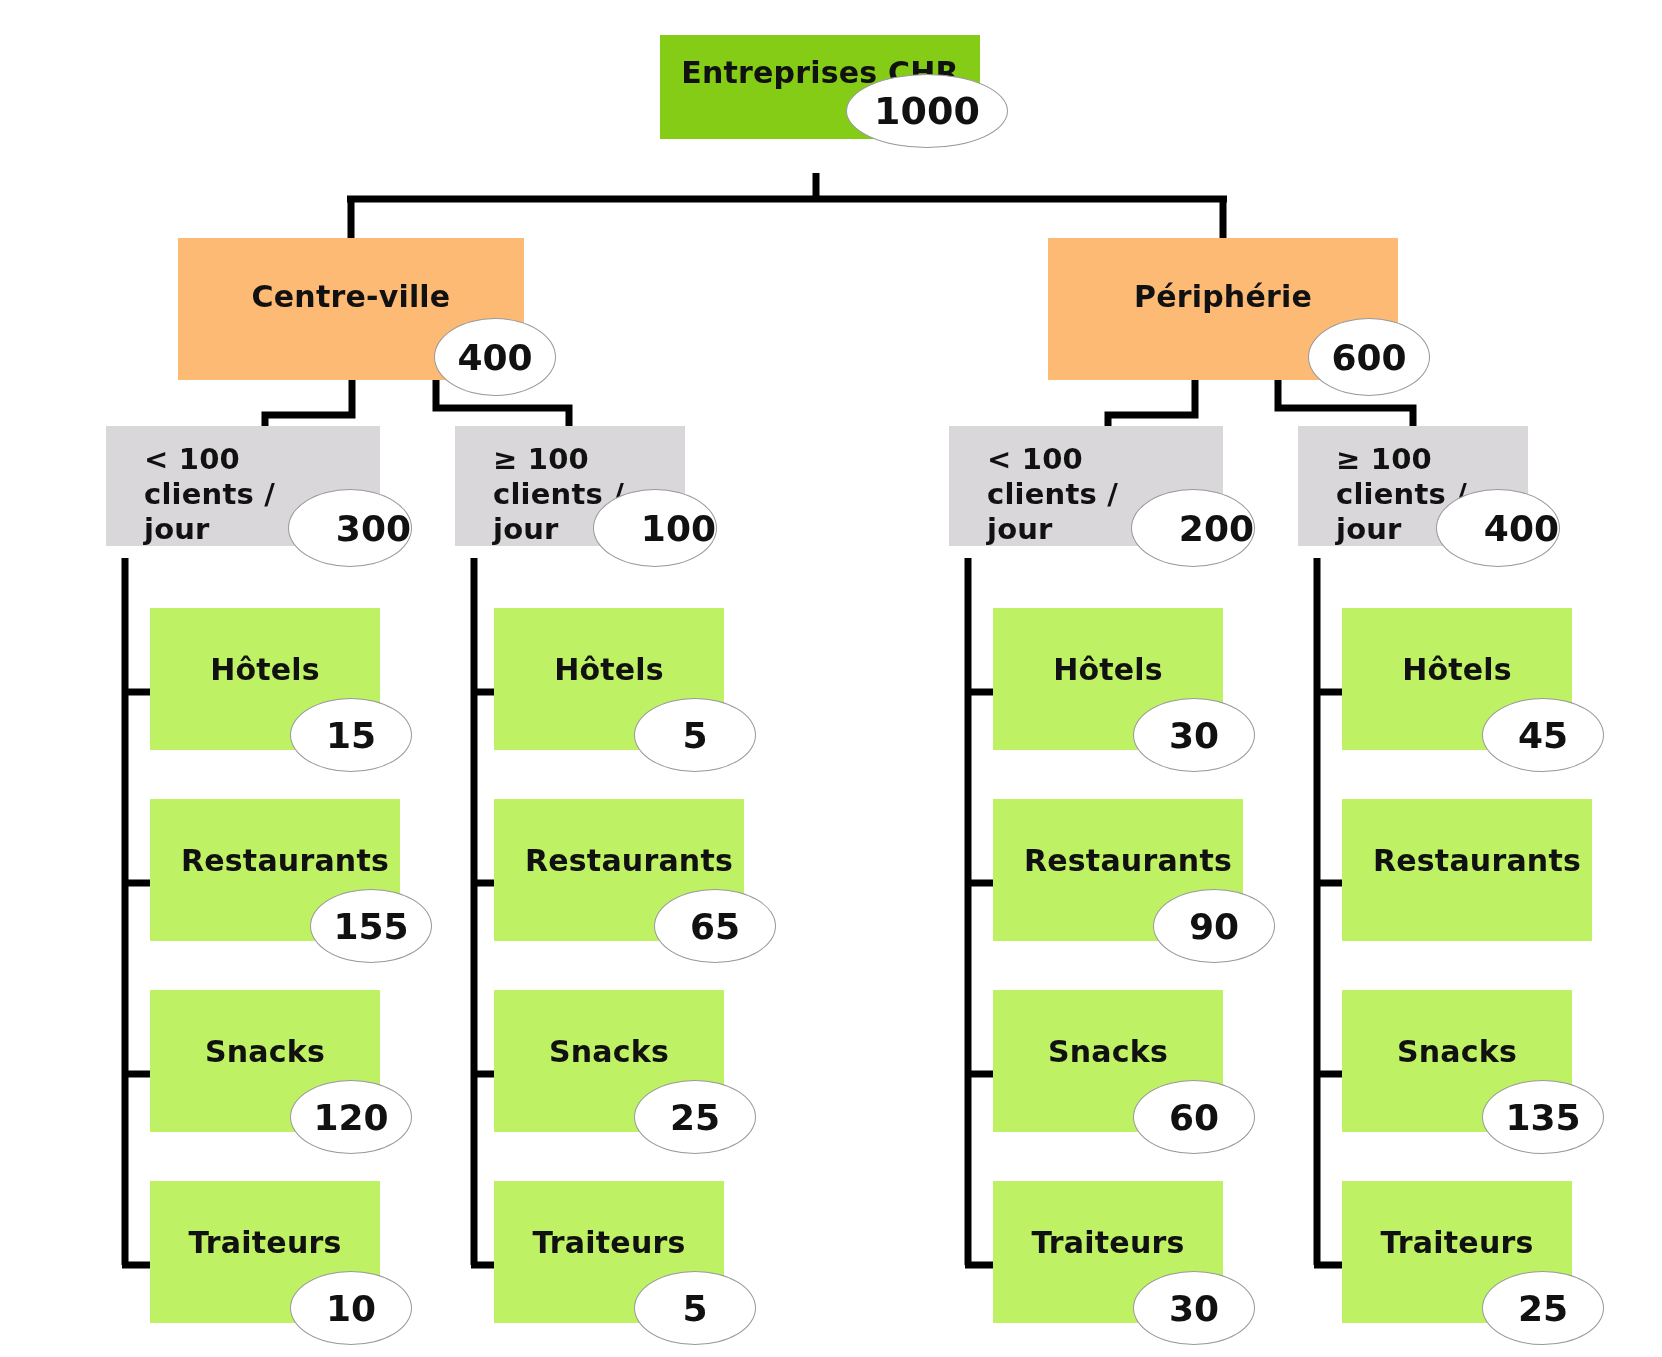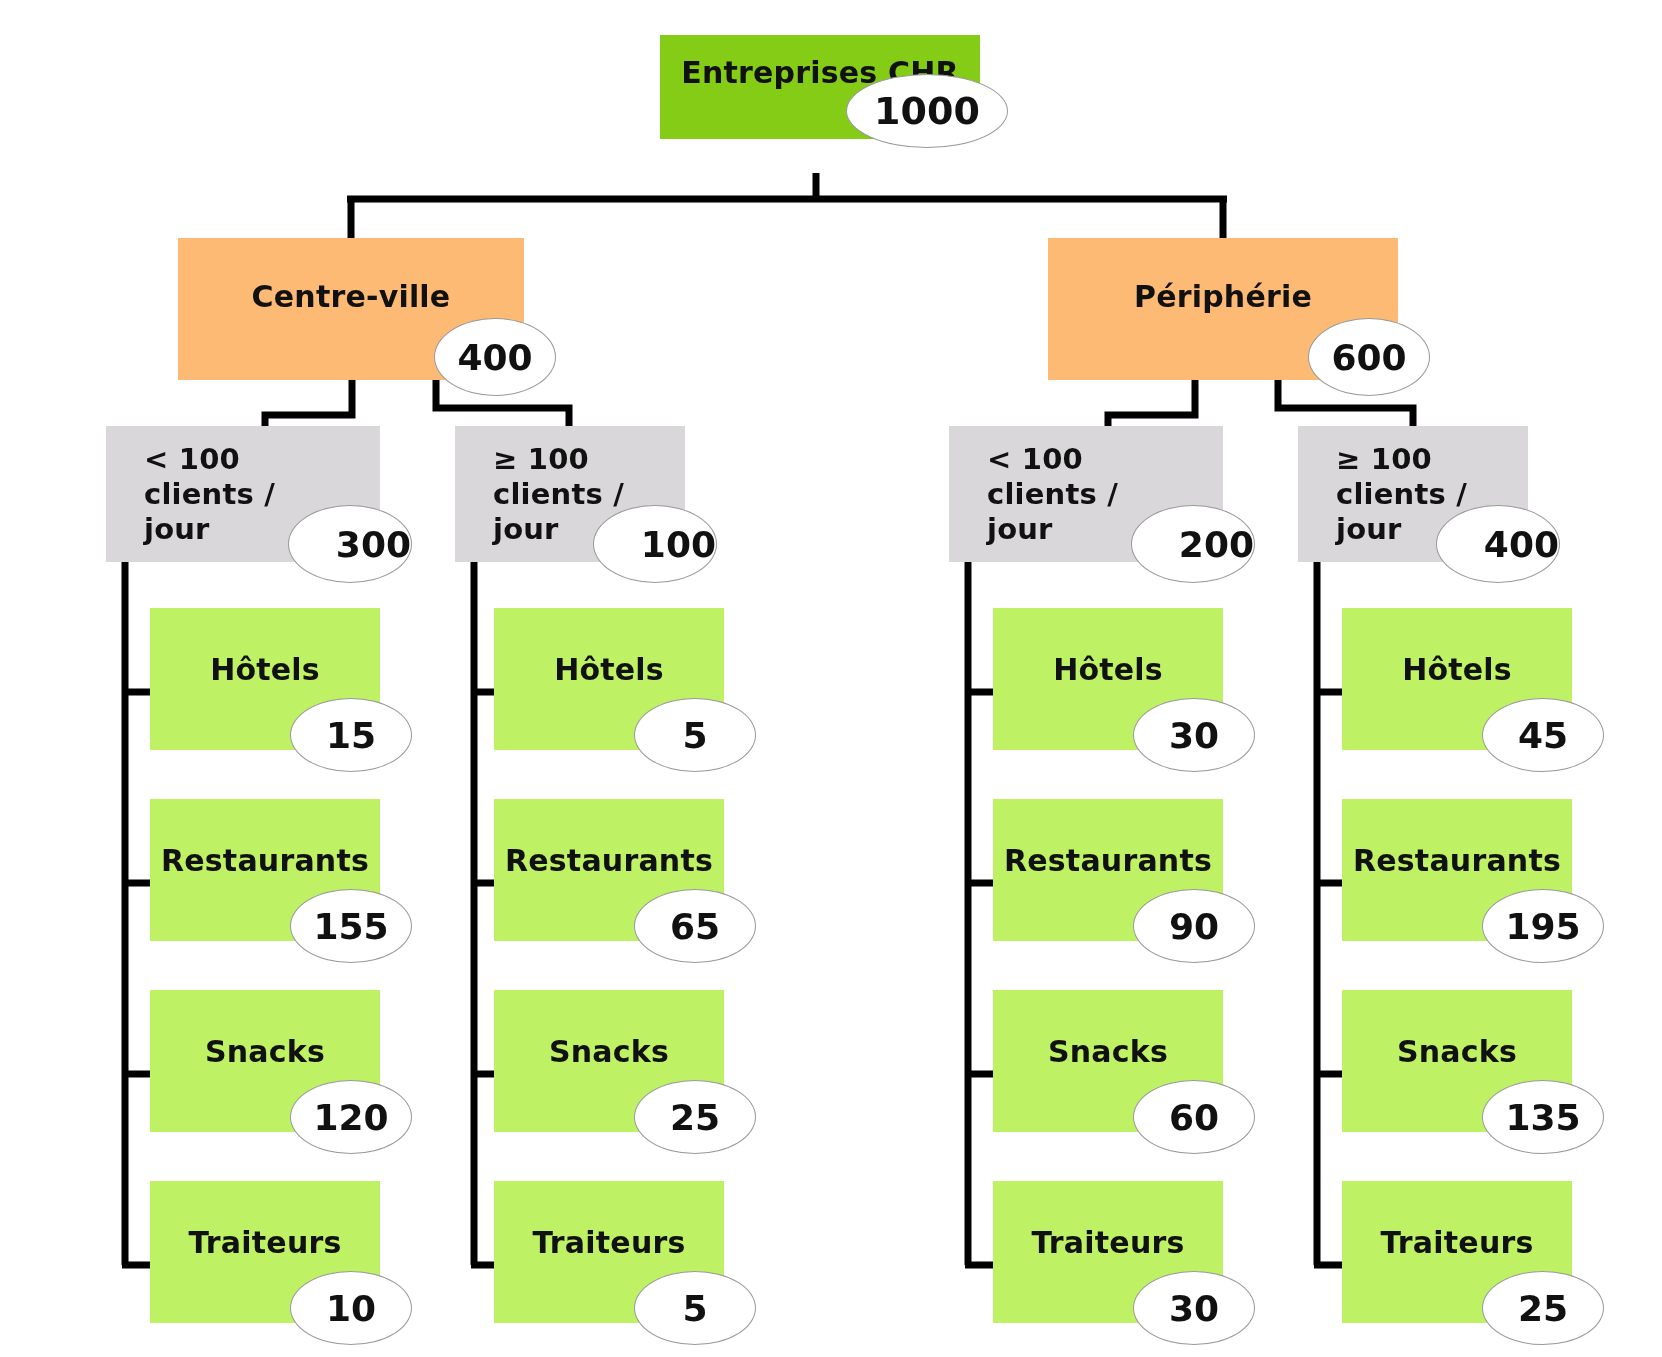--- a/index.html
+++ b/index.html
@@ -16,34 +16,34 @@
   .root{left:660px;top:35px;width:320px;height:104px;background:#84cc16;}
   .root .lbl{padding-bottom:30px;}
 
   
   .l1{top:238px;width:346px;height:142px;background:#fdba74;}
   .l1 .lbl{padding-bottom:26px;}
   .l1-a{left:178px;}
   .l1-b{left:1048px;width:350px;}
 
   
-  .l2{top:426px;height:136px;background:#d9d7d9;
+  .l2{top:426px;height:120px;background:#d9d7d9;
       align-items:flex-start;justify-content:flex-start;}
   .l2 .lbl{padding:16px 24px 0 38px;text-align:left;font-size:29px;
            line-height:1.2;white-space:pre-line;}
   .l2-1{left:106px;width:274px;}
   .l2-2{left:455px;width:230px;}
   .l2-3{left:949px;width:274px;}
   .l2-4{left:1298px;width:230px;}
 
   
   .leaf{width:230px;height:142px;background:#bef264;}
   .leaf .lbl{padding-bottom:20px;}
   .c1{left:150px;} .c2{left:494px;} .c3{left:993px;} .c4{left:1342px;}
-  .r1{top:608px;} .r2{top:799px;} .r3{top:990px;} .r4{top:1181px;}
+  .r1{top:608px;} .r2{top:799px;padding-left:20px;} .r3{top:990px;} .r4{top:1181px;}
 
   
   .badge{
     position:absolute;background:#ffffff;border:1.5px solid #999999;
     border-radius:50%;display:flex;align-items:center;justify-content:center;
     font-weight:700;font-size:36px;color:#111111;z-index:3;
   }
   .b-root{width:160px;height:72px;right:-28px;bottom:-9px;font-size:38px;}
   .b-l1{width:120px;height:76px;right:-32px;bottom:-16px;}
   .b-l2{width:122px;height:76px;right:-32px;bottom:-21px;justify-content:flex-end;}
@@ -188,23 +188,20 @@
   </div>
 
   <div class="node leaf c4 r1">
     <span class="lbl">Hôtels</span>
     <div class="badge b-leaf">
       <span>45</span>
     </div>
   </div>
   <div class="node leaf c4 r2">
     <span class="lbl">Restaurants</span>
-    <div class="badge b-leaf">
-      <span>195</span>
-    </div>
   </div>
   <div class="node leaf c4 r3">
     <span class="lbl">Snacks</span>
     <div class="badge b-leaf">
       <span>135</span>
     </div>
   </div>
   <div class="node leaf c4 r4">
     <span class="lbl">Traiteurs</span>
     <div class="badge b-leaf">

